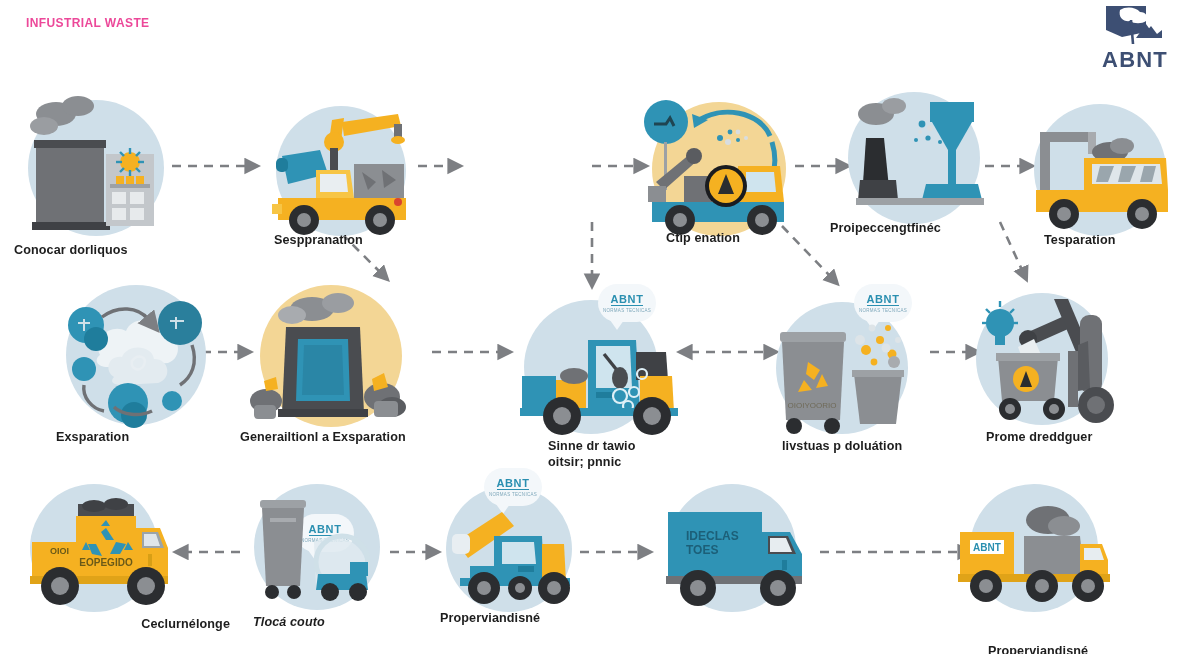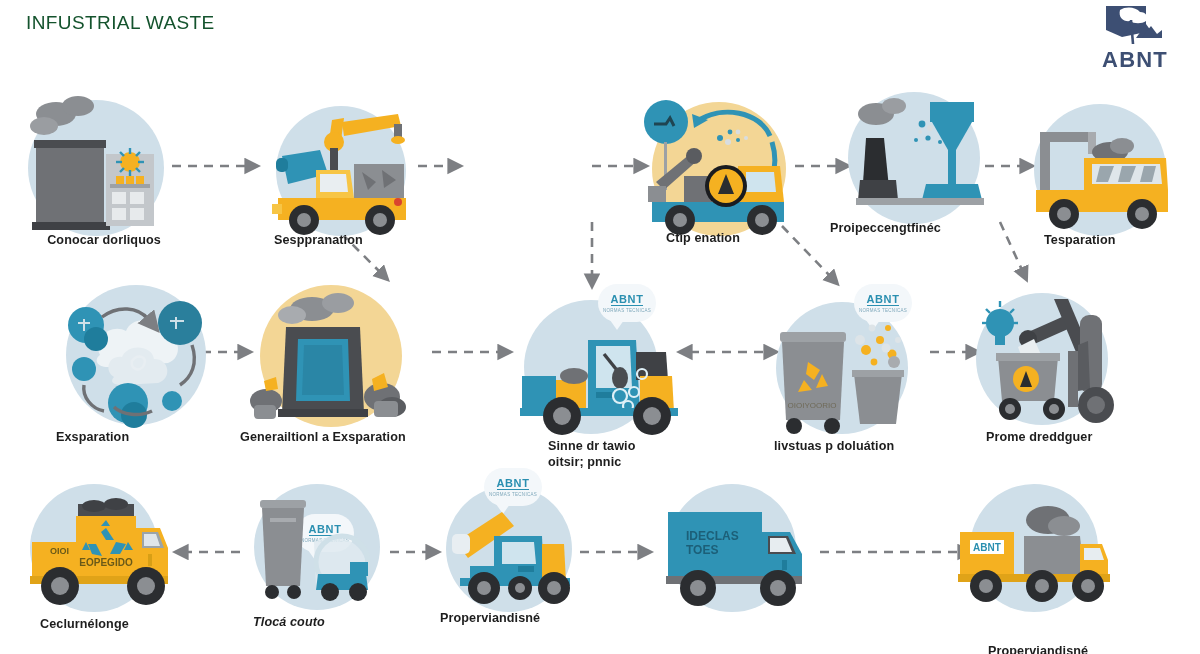--- a/index.html
+++ b/index.html
@@ -8,21 +8,21 @@
     width: 1200px; height: 654px;
     background: #ffffff;
     font-family: "Liberation Sans", sans-serif;
     overflow: hidden;
   }
   #canvas { position: relative; width: 1200px; height: 654px; background: #fff; }
 
   
   .title-block { position: absolute; left: 26px; top: 10px; }
   .title-line {
-    font-size: 19px; font-weight: normal; color: #14532d;
+    font-size: 12px; font-weight: bold; color: #ec4899;
     letter-spacing: 0.4px; line-height: 26px; white-space: nowrap;
   }
   .logo-block { position: absolute; right: 22px; top: 4px; width: 86px; height: 76px; }
   .logo-mark { width: 62px; height: 44px; margin-left: 10px; display:block; }
   .logo-text {
     font-size: 22px; font-weight: bold; color: #3d4f73;
     letter-spacing: 1.2px; text-align: center; line-height: 24px;
   }
 
   
@@ -140,21 +140,21 @@
         <line x1="116" y1="56" x2="116" y2="62"></line>
           <line x1="116" y1="78" x2="116" y2="84"></line>
         <line x1="102" y1="70" x2="108" y2="70"></line>
           <line x1="124" y1="70" x2="130" y2="70"></line>
         <line x1="106" y1="60" x2="110" y2="64"></line>
           <line x1="122" y1="76" x2="126" y2="80"></line>
         <line x1="126" y1="60" x2="122" y2="64"></line>
           <line x1="110" y1="76" x2="106" y2="80"></line>
       </g>
     </svg>
-    <div class="label" style="left:0; top:140px; width:180px;text-align:center;">Conocar dorliquos</div>
+    <div class="label" style="left:0; top:150px; width:180px;">Conocar dorliquos</div>
   </div>
 
   <div class="node" style="left:258px; top:92px; width:170px; height:170px;">
     <div class="disc" style="left:18px; top:14px; width:130px; height:130px;"></div>
     <svg class="art" width="170" height="150" viewBox="0 0 170 150">
       <path d="M70 56 L74 28 L86 26 L82 56 Z" fill="#f5b121"></path>
       <path d="M84 30 L140 22 L143 34 L86 44 Z" fill="#f5b121"></path>
       <rect x="136" y="32" width="8" height="14" fill="#6f7175"></rect>
       <ellipse cx="140" cy="48" rx="7" ry="4" fill="#f5b121"></ellipse>
       <circle cx="76" cy="50" r="10" fill="#f5b121"></circle>
@@ -380,21 +380,21 @@
           <circle cx="122" cy="40" r="3"></circle>
       </g>
       <g fill="#dde4e8">
         <circle cx="94" cy="52" r="5"></circle>
           <circle cx="120" cy="60" r="4.5"></circle>
           <circle cx="106" cy="40" r="3.4"></circle>
         <circle cx="132" cy="52" r="3"></circle>
       </g>
       <circle cx="128" cy="74" r="6" fill="#a8abaf"></circle>
     </svg>
-    <div class="label" style="left:0; top:150px; width:200px;padding-left:8px;">livstuas p doluátion</div>
+    <div class="label" style="left:8px; top:150px; width:200px;padding-left:8px;">livstuas p doluátion</div>
   </div>
 
   <div class="node" style="left:962px; top:285px; width:176px; height:180px;">
     <div class="disc" style="left:14px; top:8px; width:132px; height:132px;"></div>
     <svg class="art" width="176" height="152" viewBox="0 0 176 152">
       <circle cx="38" cy="38" r="14" fill="#2f93b5"></circle>
       <rect x="33" y="50" width="10" height="10" fill="#2f93b5"></rect>
       <g stroke="#2f93b5" stroke-width="2.4">
         <line x1="38" y1="16" x2="38" y2="22"></line>
           <line x1="20" y1="38" x2="26" y2="38"></line>
@@ -444,21 +444,21 @@
       <path d="M122 70 L126 62 L131 70 Z" fill="#2f93b5"></path>
       <path d="M88 70 L84 62 L80 70 Z" fill="#2f93b5"></path>
       <text x="104" y="86" font-family="Liberation Sans, sans-serif" font-size="10" font-weight="bold" fill="#6b5a18" text-anchor="middle">EOPEGIDO</text>
       <text x="48" y="74" font-family="Liberation Sans, sans-serif" font-size="9" font-weight="bold" fill="#6b5a18">OIOI</text>
       <rect x="28" y="96" width="138" height="8" fill="#e0a318"></rect>
       <circle cx="58" cy="106" r="19" fill="#2b2d30"></circle>
         <circle cx="58" cy="106" r="9" fill="#8b8e92"></circle>
       <circle cx="144" cy="106" r="19" fill="#2b2d30"></circle>
         <circle cx="144" cy="106" r="9" fill="#8b8e92"></circle>
     </svg>
-    <div class="label" style="left:38px; top:136px; width:190px;">Ceclurnélonge</div>
+    <div class="label" style="left:38px; top:136px; width:190px;text-align:right;">Ceclurnélonge</div>
   </div>
 
   <div class="node" style="left:246px; top:478px; width:150px; height:170px;">
     <div class="disc" style="left:8px; top:6px; width:126px; height:126px;"></div>
     <div class="badge" style="left:50px; top:36px;">
       <div class="badge-bubble">
         <div class="b1">ABNT</div>
         <div class="b2">NORMAS TECNICAS</div>
       </div>
       <div class="badge-tail"></div>

